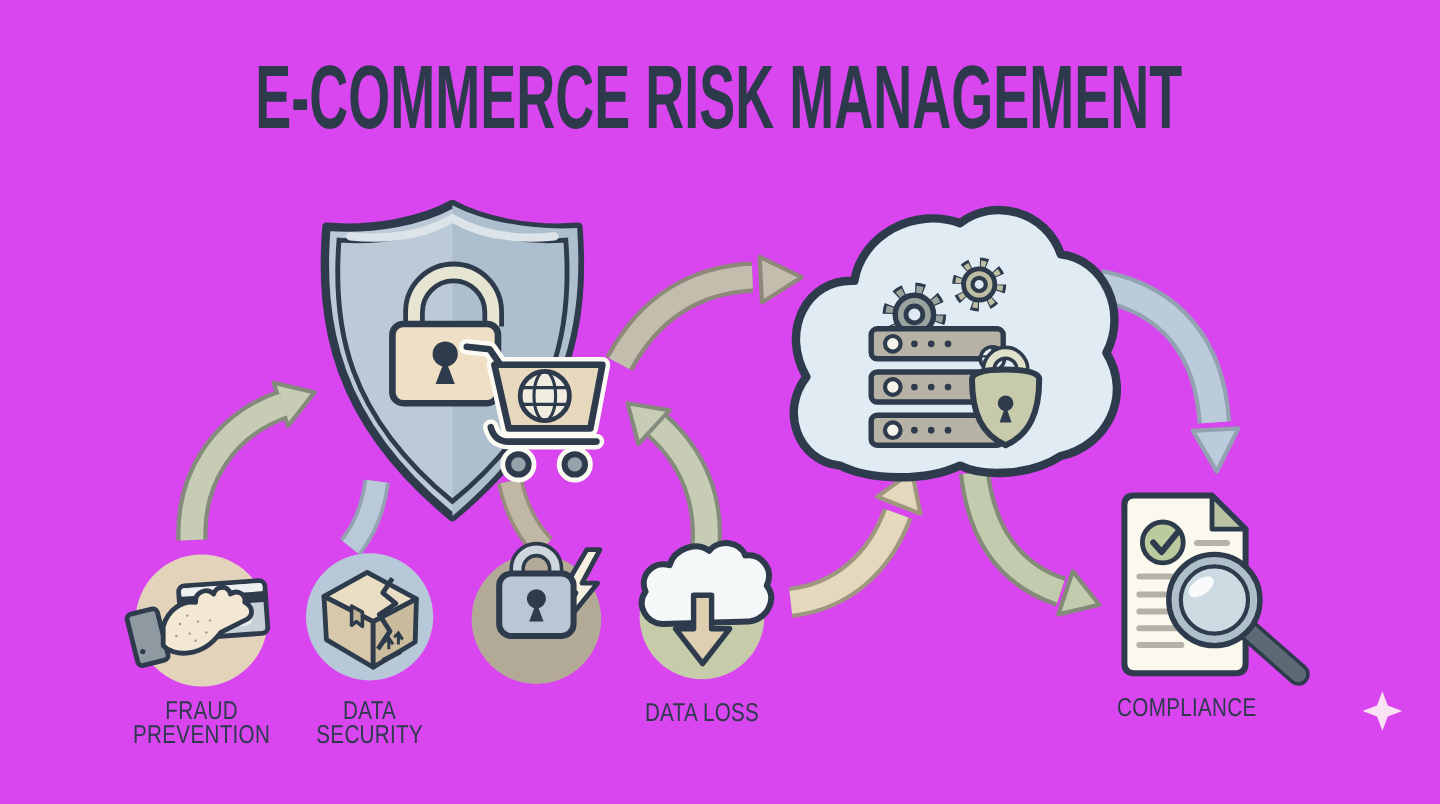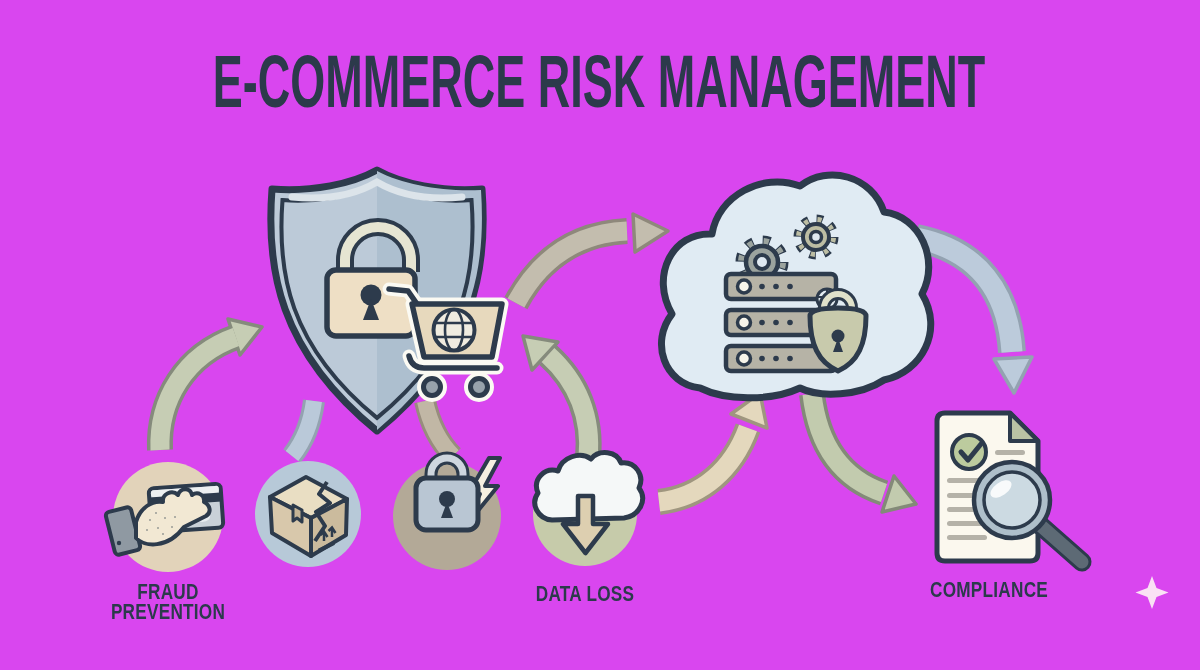--- a/index.html
+++ b/index.html
@@ -1,19 +1,19 @@
 <!DOCTYPE html>
 <html><head>
 <meta charset="utf-8">
 <style>
   html,body{margin:0;padding:0;}
   body{width:1200px;height:670px;background:#f6f1e2;font-family:"Liberation Sans",sans-serif;}
   #stage{position:relative;width:1200px;height:670px;overflow:hidden;background:#d946ef;}
   svg{position:absolute;left:0;top:0;}
-  .lbl{position:absolute;transform:translateX(-50%);text-align:center;color:#2c3a4b;font-weight:bold;}
+  .lbl{position:absolute;transform:translateX(-50%);text-align:center;color:#2c3a4b;font-weight:normal;}
   .lbl .ln{display:block;font-size:21.5px;line-height:20px;letter-spacing:.3px;white-space:nowrap;
            transform:scaleX(.8);transform-origin:center;}
   #title{position:absolute;left:599px;top:44px;transform:translateX(-50%);color:#2c3a4b;font-weight:bold;}
   #title .ln{display:block;font-size:75px;line-height:74px;letter-spacing:0px;white-space:nowrap;
              transform:scaleX(.6);transform-origin:center;}
 </style>
 </head>
 <body>
 
 <div id="stage">
@@ -221,20 +221,24 @@
 
   <div id="title">
     <span class="ln">E-COMMERCE RISK MANAGEMENT</span>
   </div>
 
   <div class="lbl" style="left:168px;top:582px">
     <span class="ln">FRAUD</span>
     <span class="ln">PREVENTION</span>
   </div>
 
+  <div class="lbl" style="left:308px;top:582px">
+    <span class="ln">DATA</span>
+    <span class="ln">SECURITY</span>
+  </div>
 
 
   <div class="lbl" style="left:585px;top:584px">
     <span class="ln">DATA LOSS</span>
   </div>
 
   <div class="lbl" style="left:989px;top:580px">
     <span class="ln">COMPLIANCE</span>
   </div>
 

